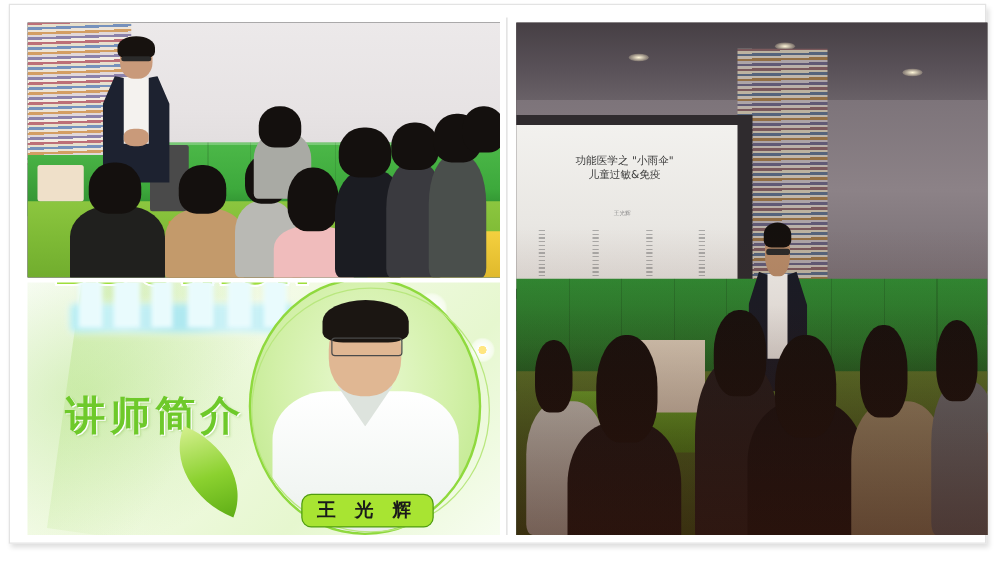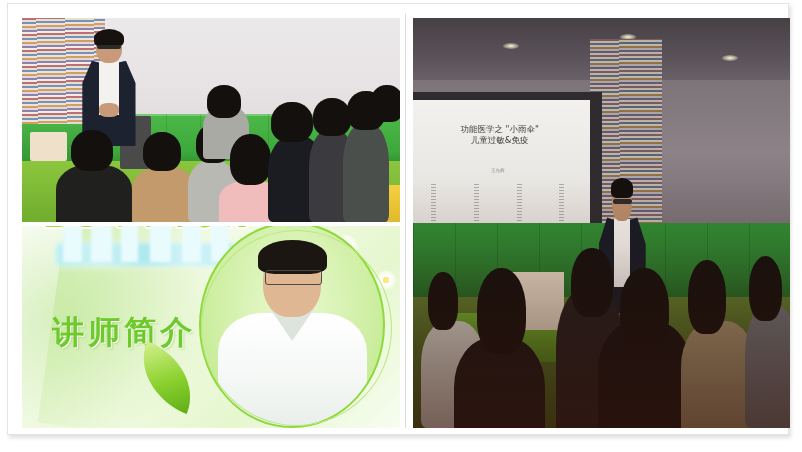--- a/index.html
+++ b/index.html
@@ -363,20 +363,21 @@
       <div class="bl-doc">
         <div class="coat"></div>
         <div class="collar"></div>
         <div class="head"></div>
         <div class="hair"></div>
         <div class="glasses"></div>
       </div>
     </div>
     <div class="bl-ring2"></div>
 
+    <div class="bl-namebadge">王  光  辉</div>
   </div>
 
   <div class="photo" id="photo-right">
     <div class="r-ceiling"></div>
     <div class="r-downlight" style="left:24%;top:6%;"></div>
     <div class="r-downlight" style="left:55%;top:4%;"></div>
     <div class="r-downlight" style="left:82%;top:9%;"></div>
 
     <div class="r-wall"></div>
     <div class="r-bookwall"></div>

